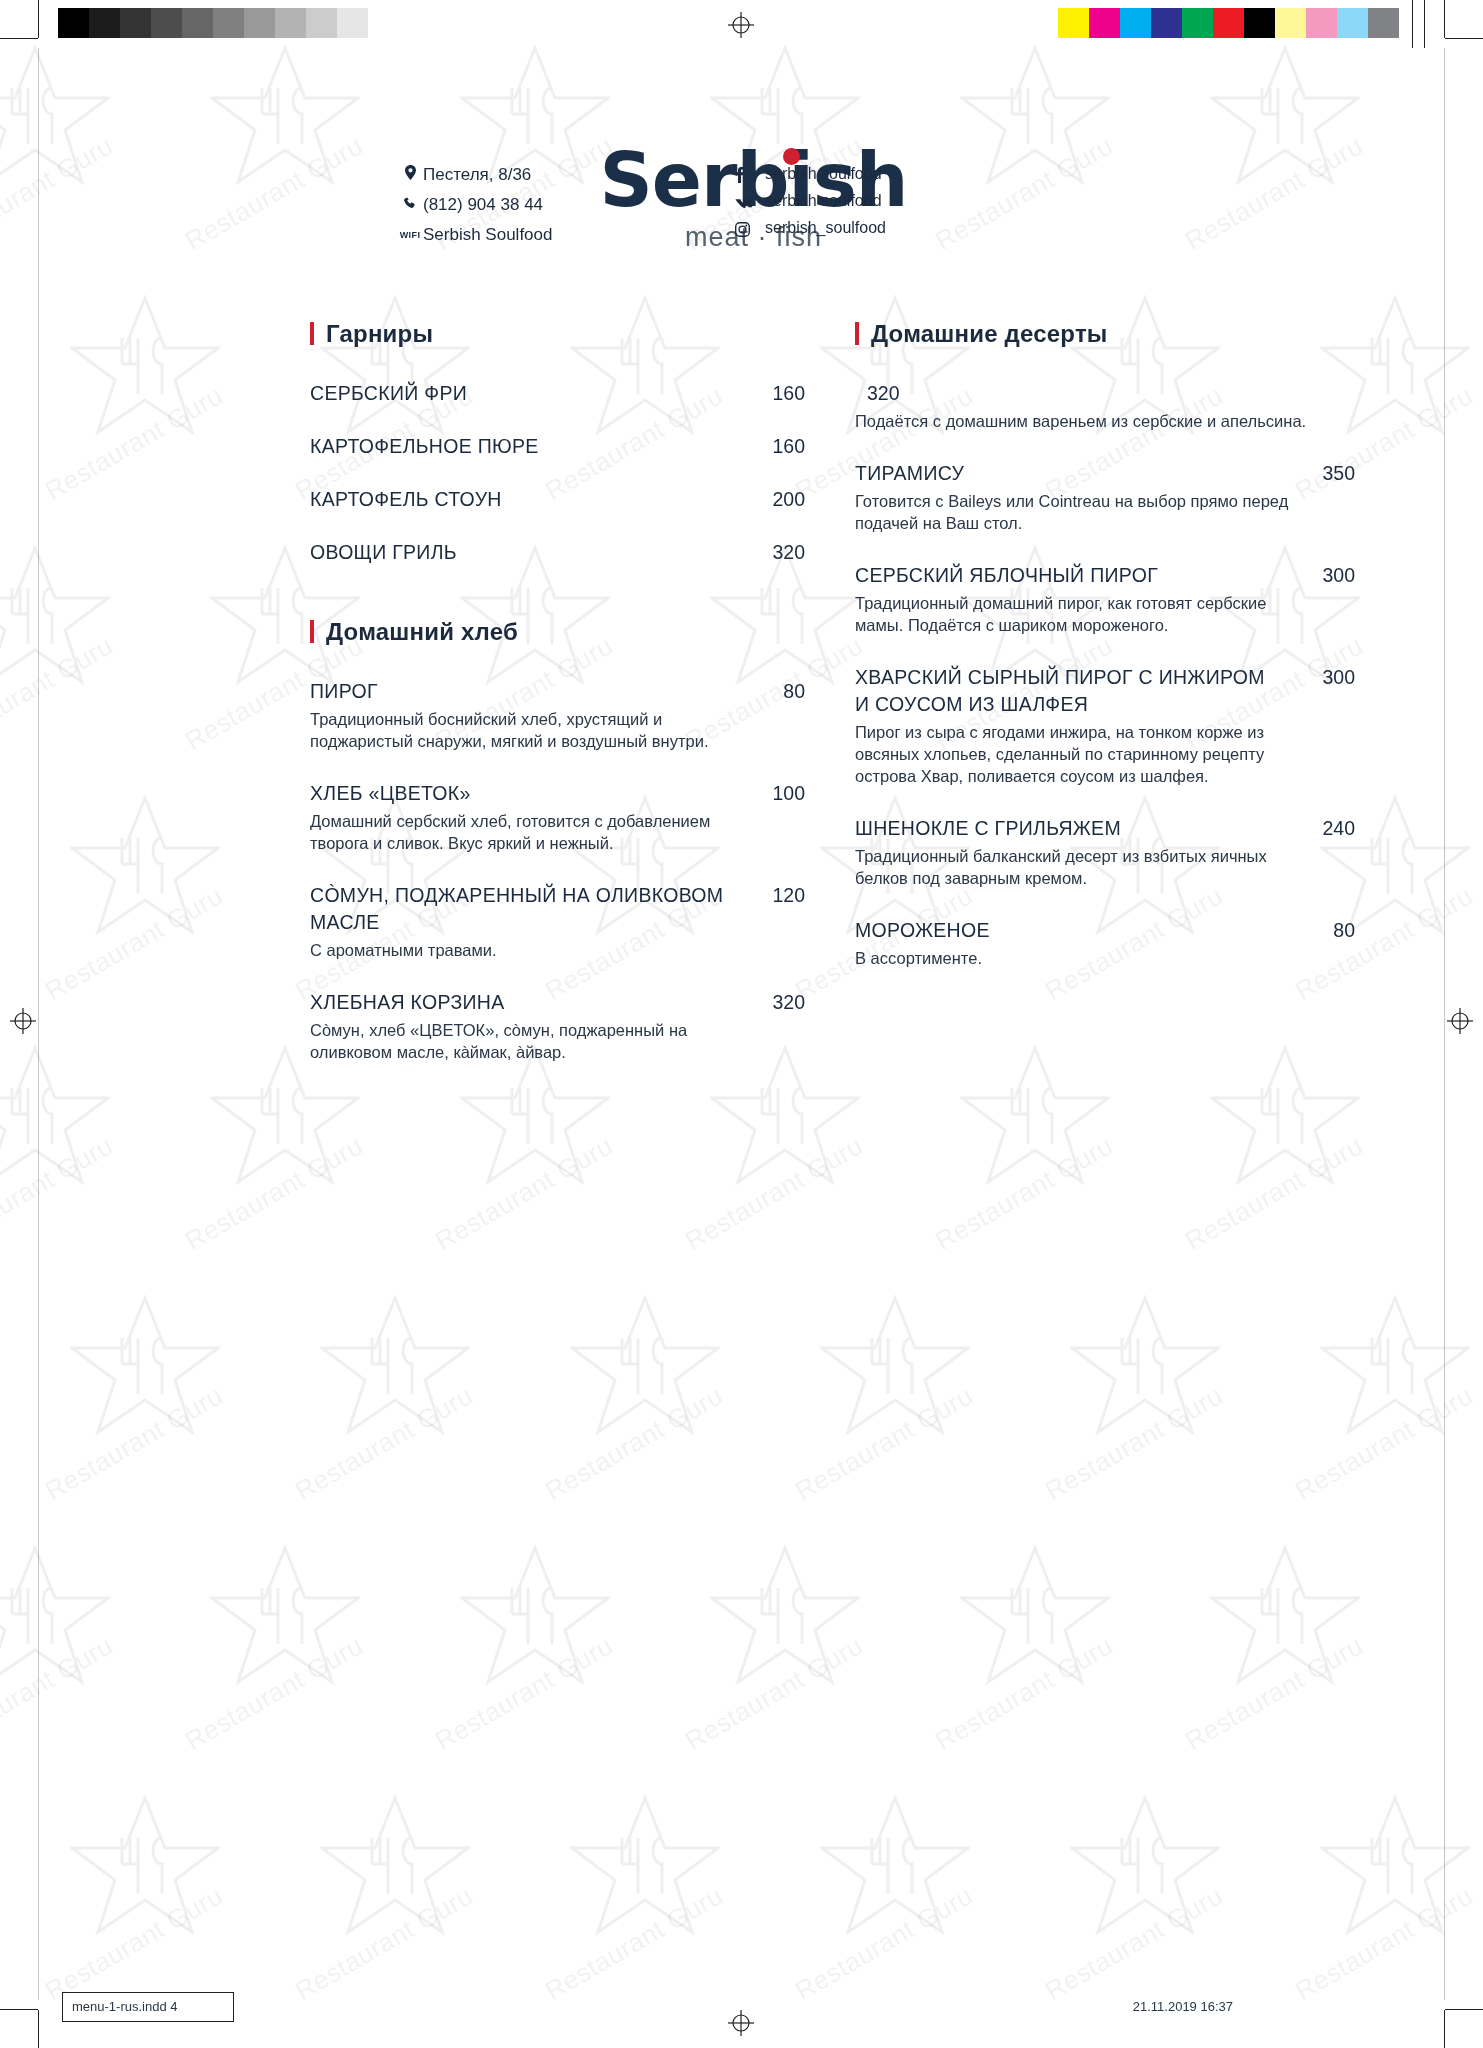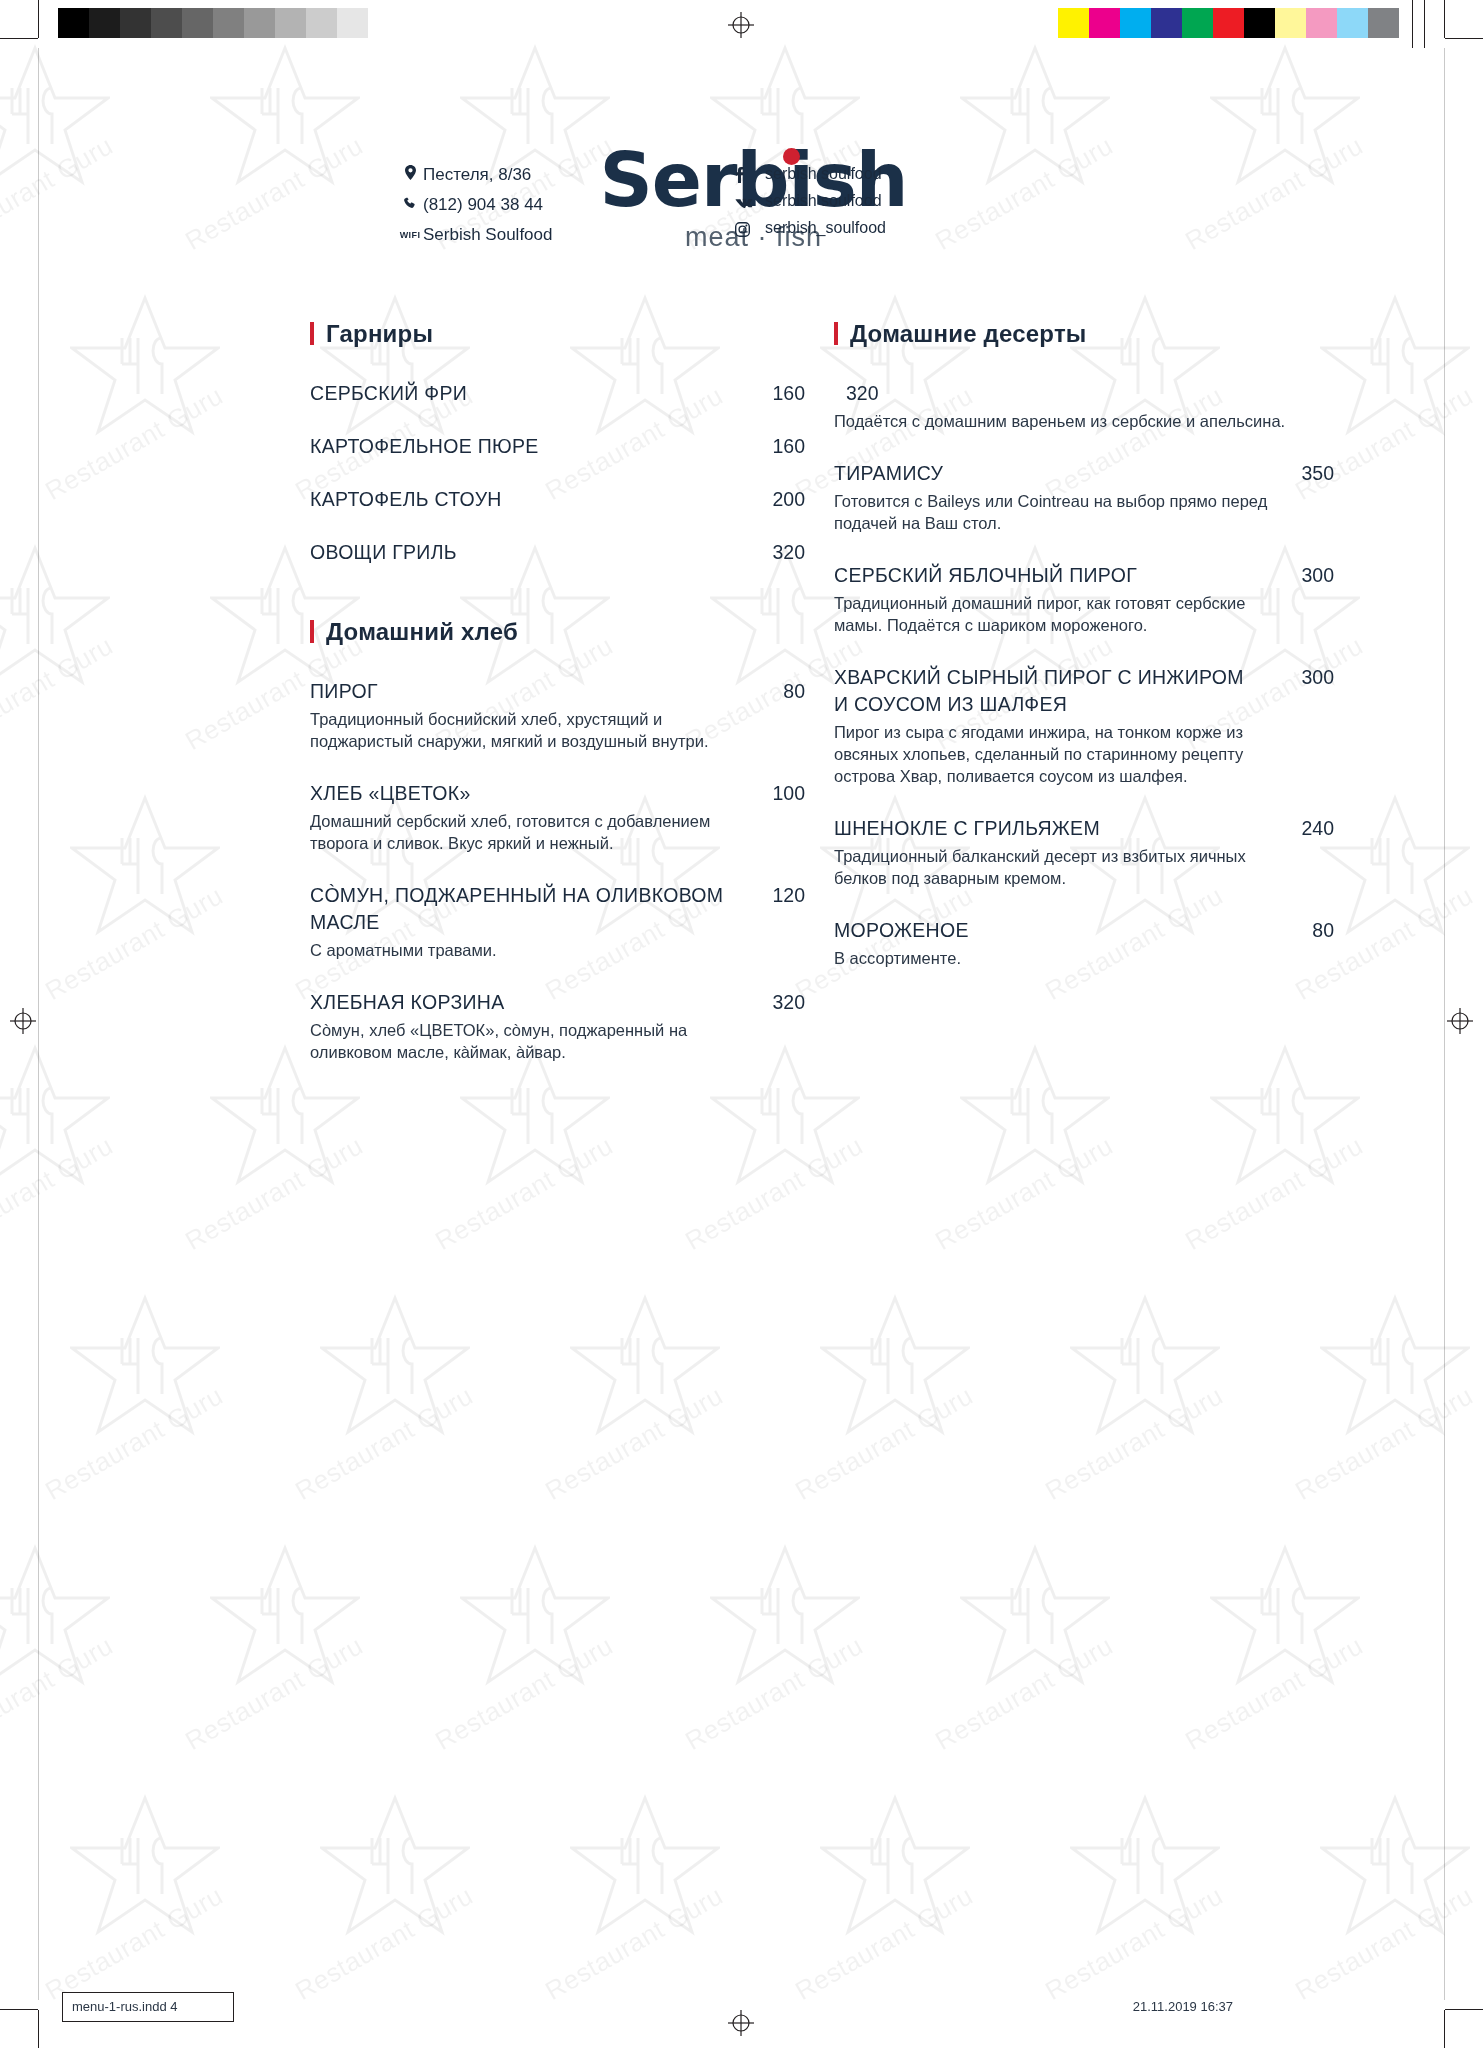--- a/index.html
+++ b/index.html
@@ -159,21 +159,21 @@
     color: #1b2a3d;
   }
   .soc-ico svg { vertical-align: middle; }
 
   
   .col {
     position: absolute;
     top: 320px;
   }
   .col-left { left: 310px; width: 495px; }
-  .col-right { left: 834px; width: 500px; }
+  .col-right { left: 855px; width: 500px; }
 
   .section-title {
     display: flex;
     align-items: flex-start;
     font-size: 24px;
     font-weight: bold;
     color: #1b2a3d;
     margin-bottom: 32px;
     letter-spacing: 0.2px;
   }

